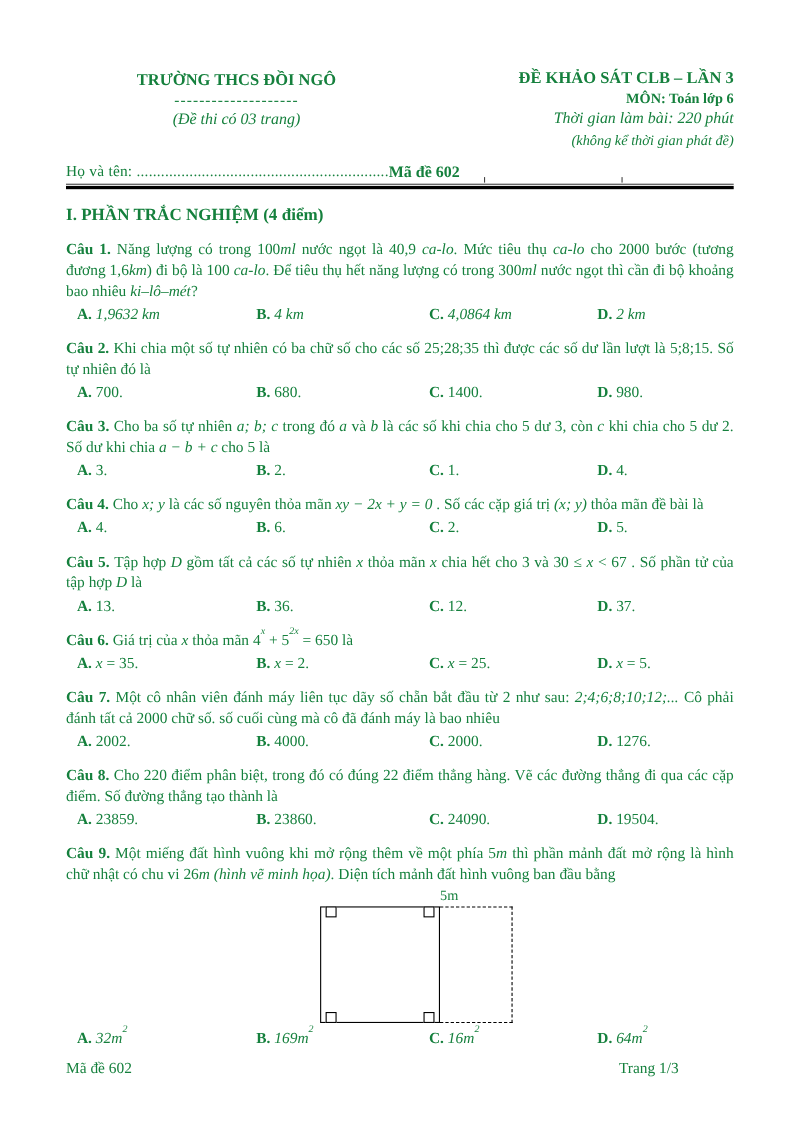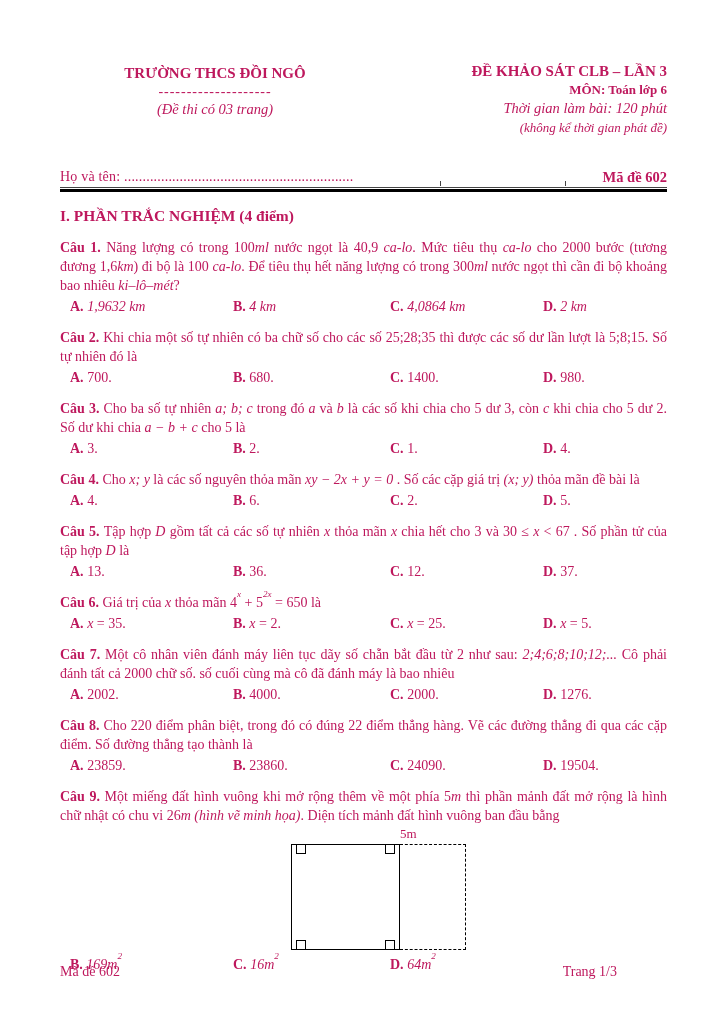--- a/index.html
+++ b/index.html
@@ -2,21 +2,21 @@
 <html><head>
 <meta charset="utf-8">
 <style>
   * { box-sizing: border-box; margin: 0; padding: 0; }
   html, body { background: #ffffff; }
   .page {
     position: relative;
     width: 674px;
     height: 1024px;
     background: #ffffff;
-    color: #be185d;
+    color: #15803d;
     font-family: "Liberation Serif", serif;
     overflow: hidden;
     padding-left: 16px;
   }
   .content {
     position: absolute;
     left: 60px;
     top: 62px;
     width: 607px;
   }
@@ -25,21 +25,21 @@
   .header-left  { width: 310px; text-align: center; padding-top: 2px; }
   .header-right { width: 272px; text-align: right; }
   .school      { font-weight: bold; font-size: 15px; line-height: 19px; }
   .hdr-divider { font-size: 14px; line-height: 17px; letter-spacing: 1px; }
   .pages-note  { font-style: italic; font-size: 14.5px; line-height: 19px; }
   .exam-title  { font-weight: bold; font-size: 15px; line-height: 19px; }
   .subject     { font-weight: bold; font-size: 13px; line-height: 18px; }
   .duration    { font-style: italic; font-size: 14.5px; line-height: 19px; }
   .duration-note { font-style: italic; font-size: 13px; line-height: 19px; }
   
-  .name-row { display: flex; justify-content: space-between; margin-top: 32px; font-size: 14px; }
+  .name-row { display: flex; justify-content: flex-start; margin-top: 12px; font-size: 14px; }
   .name-label { letter-spacing: 0.2px; }
   .exam-code { font-weight: bold; font-size: 14.5px; }
   .rule { position: relative; height: 5px; border-top: 1px solid #444; border-bottom: 3px solid #000; margin-top: 1px; }
   .rule .tick { position: absolute; bottom: 3px; width: 1px; height: 5px; background: #444; }
   .rule .tick-1 { left: 380px; }
   .rule .tick-2 { left: 505px; }
   
   .section-title { font-weight: bold; font-size: 15.5px; margin-top: 14px; line-height: 20px; }
   .q-body { font-size: 14px; line-height: 19px; text-align: justify; margin-top: 12px; }
   .q-label { font-weight: bold; }
@@ -72,21 +72,21 @@
 
     <div class="header">
       <div class="header-left">
         <div class="school">TRƯỜNG THCS ĐỒI NGÔ</div>
         <div class="hdr-divider">--------------------</div>
         <div class="pages-note">(Đề thi có 03 trang)</div>
       </div>
       <div class="header-right">
         <div class="exam-title">ĐỀ KHẢO SÁT CLB – LẦN 3</div>
         <div class="subject">MÔN: Toán lớp 6</div>
-        <div class="duration">Thời gian làm bài: 120 phút</div>
+        <div class="duration">Thời gian làm bài: 220 phút</div>
         <div class="duration-note">(không kể thời gian phát đề)</div>
       </div>
     </div>
 
     <div class="name-row">
       <div class="name-label">Họ và tên: ..............................................................</div>
       <div class="exam-code">Mã đề 602</div>
     </div>
     <div class="rule">
       <div class="tick tick-1"></div>
@@ -157,20 +157,21 @@
       <div class="fig-label">5m</div>
       <div class="fig-square">
         <div class="corner corner-tl"></div>
         <div class="corner corner-tr"></div>
         <div class="corner corner-bl"></div>
         <div class="corner corner-br"></div>
       </div>
       <div class="fig-dashed"></div>
     </div>
         <div class="opts">
+          <div class="opt"><span class="opt-letter">A. </span><span class="run-i">32</span><span class="run-i">m</span><sup class="run-i">2</sup></div>
           <div class="opt"><span class="opt-letter">B. </span><span class="run-i">169</span><span class="run-i">m</span><sup class="run-i">2</sup></div>
           <div class="opt"><span class="opt-letter">C. </span><span class="run-i">16</span><span class="run-i">m</span><sup class="run-i">2</sup></div>
           <div class="opt"><span class="opt-letter">D. </span><span class="run-i">64</span><span class="run-i">m</span><sup class="run-i">2</sup></div>
         </div>
       </div>
 
   </div>
 
   <div class="footer">
     <div>Mã đề 602</div>

